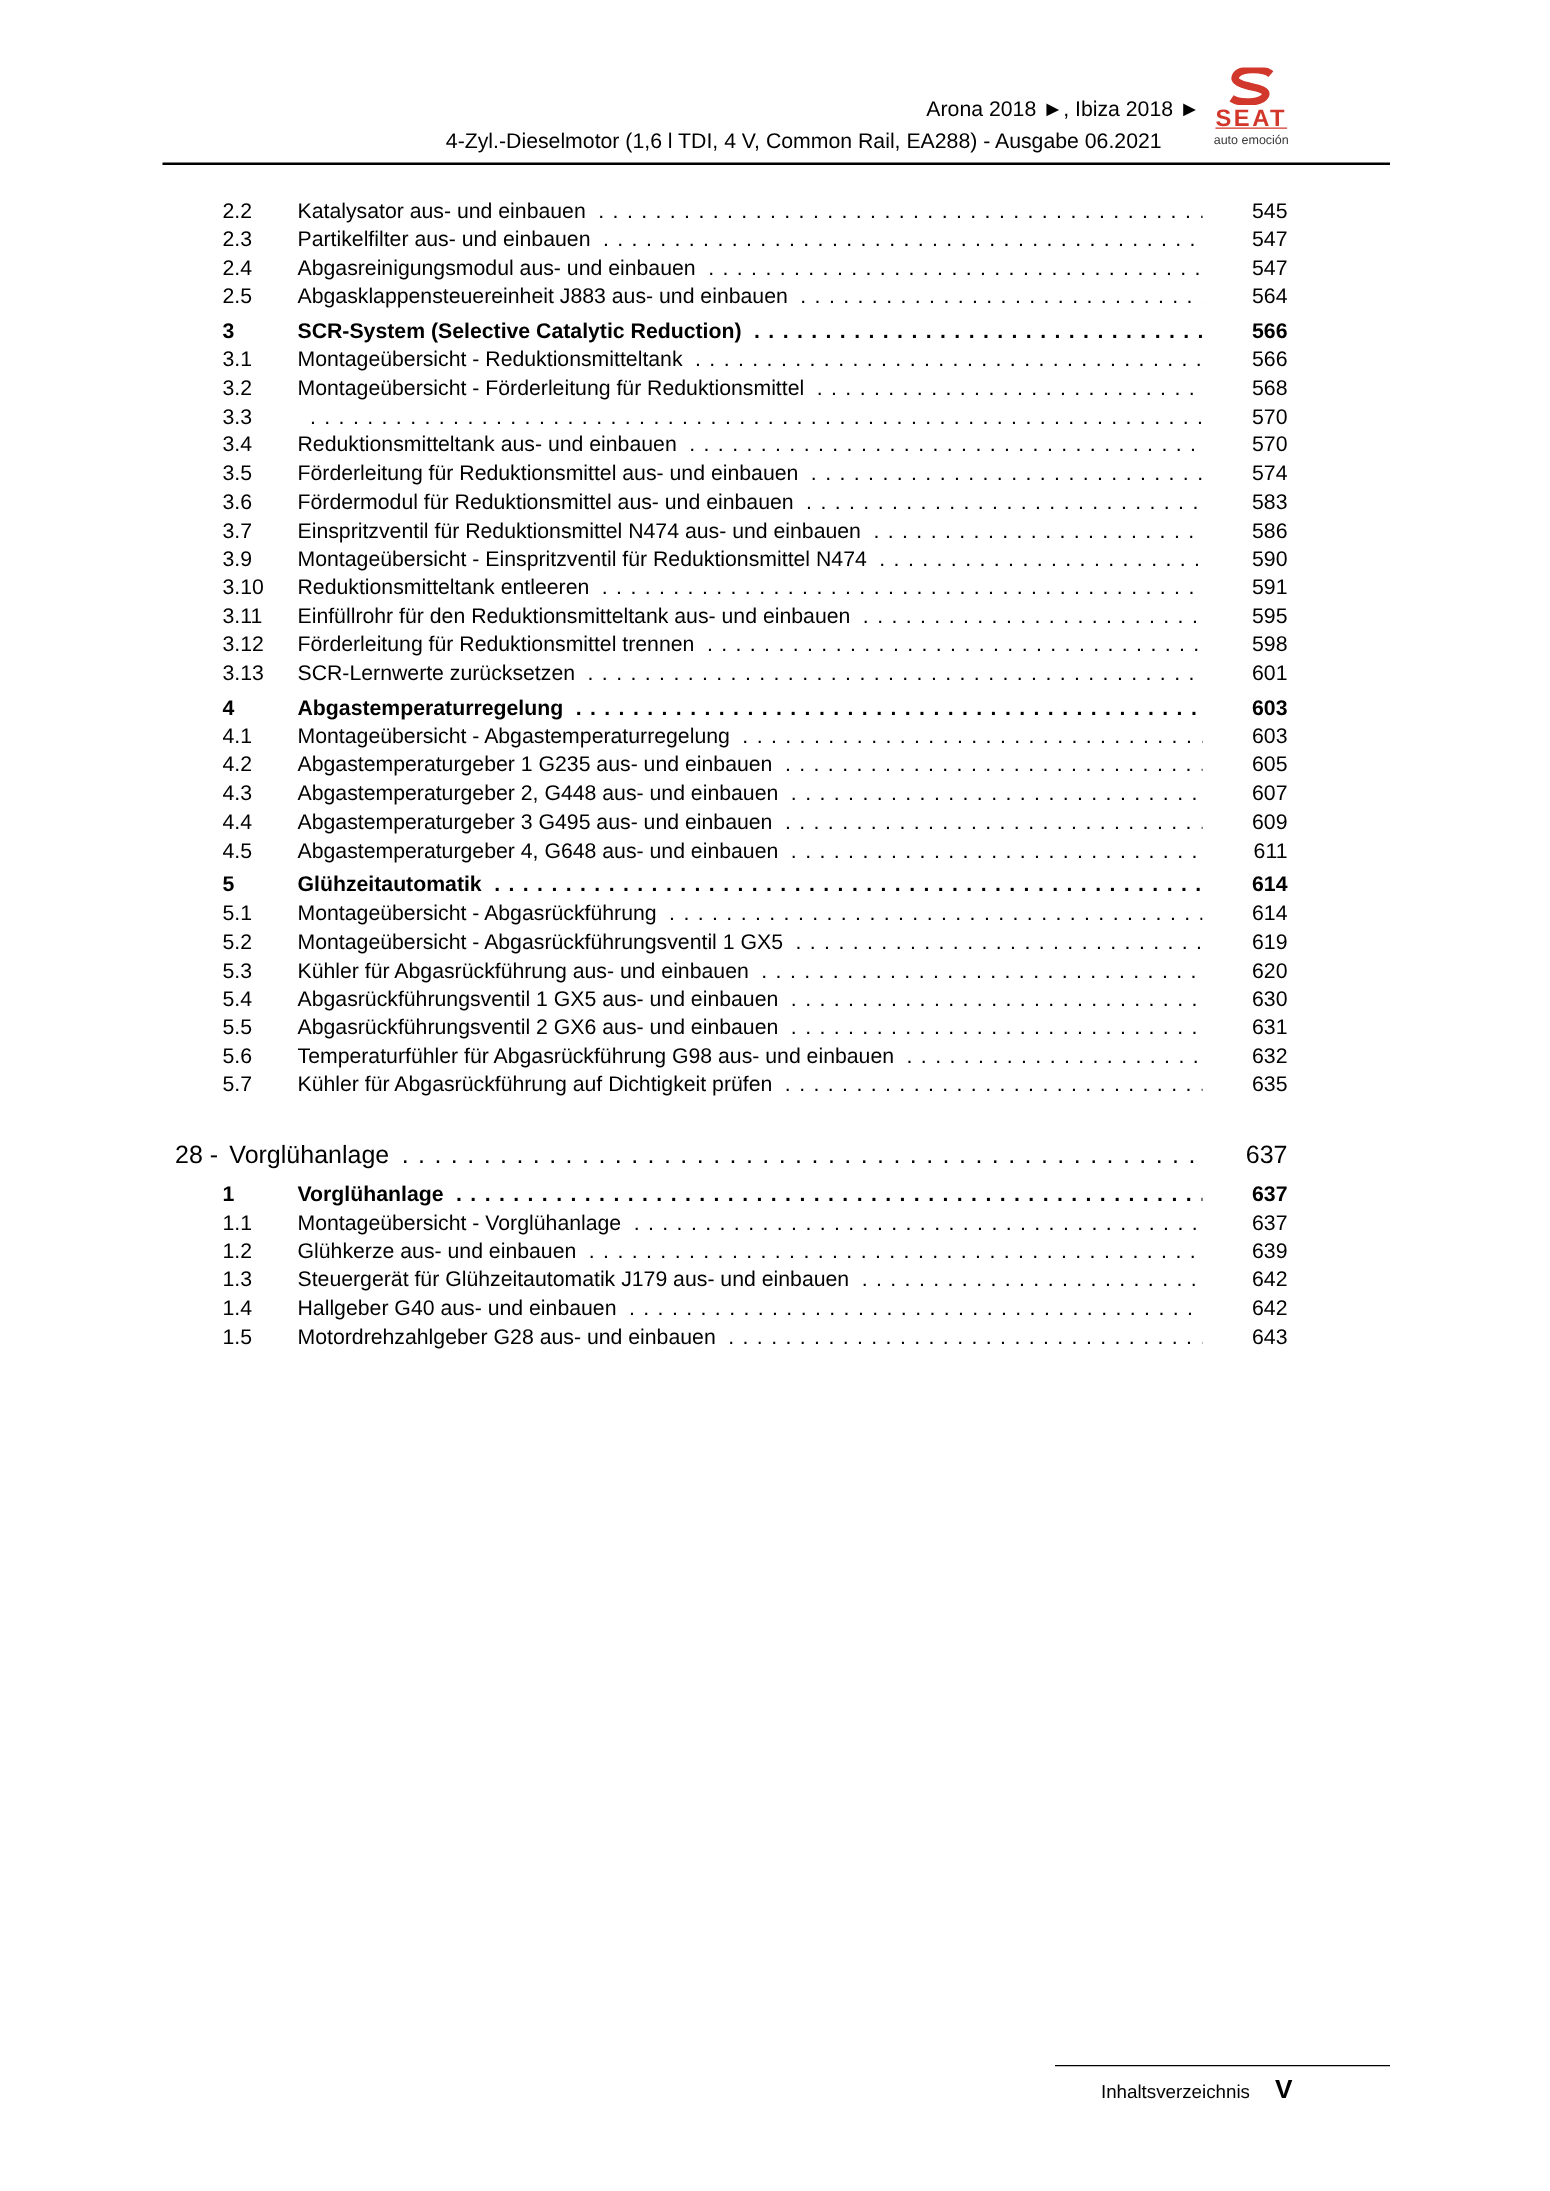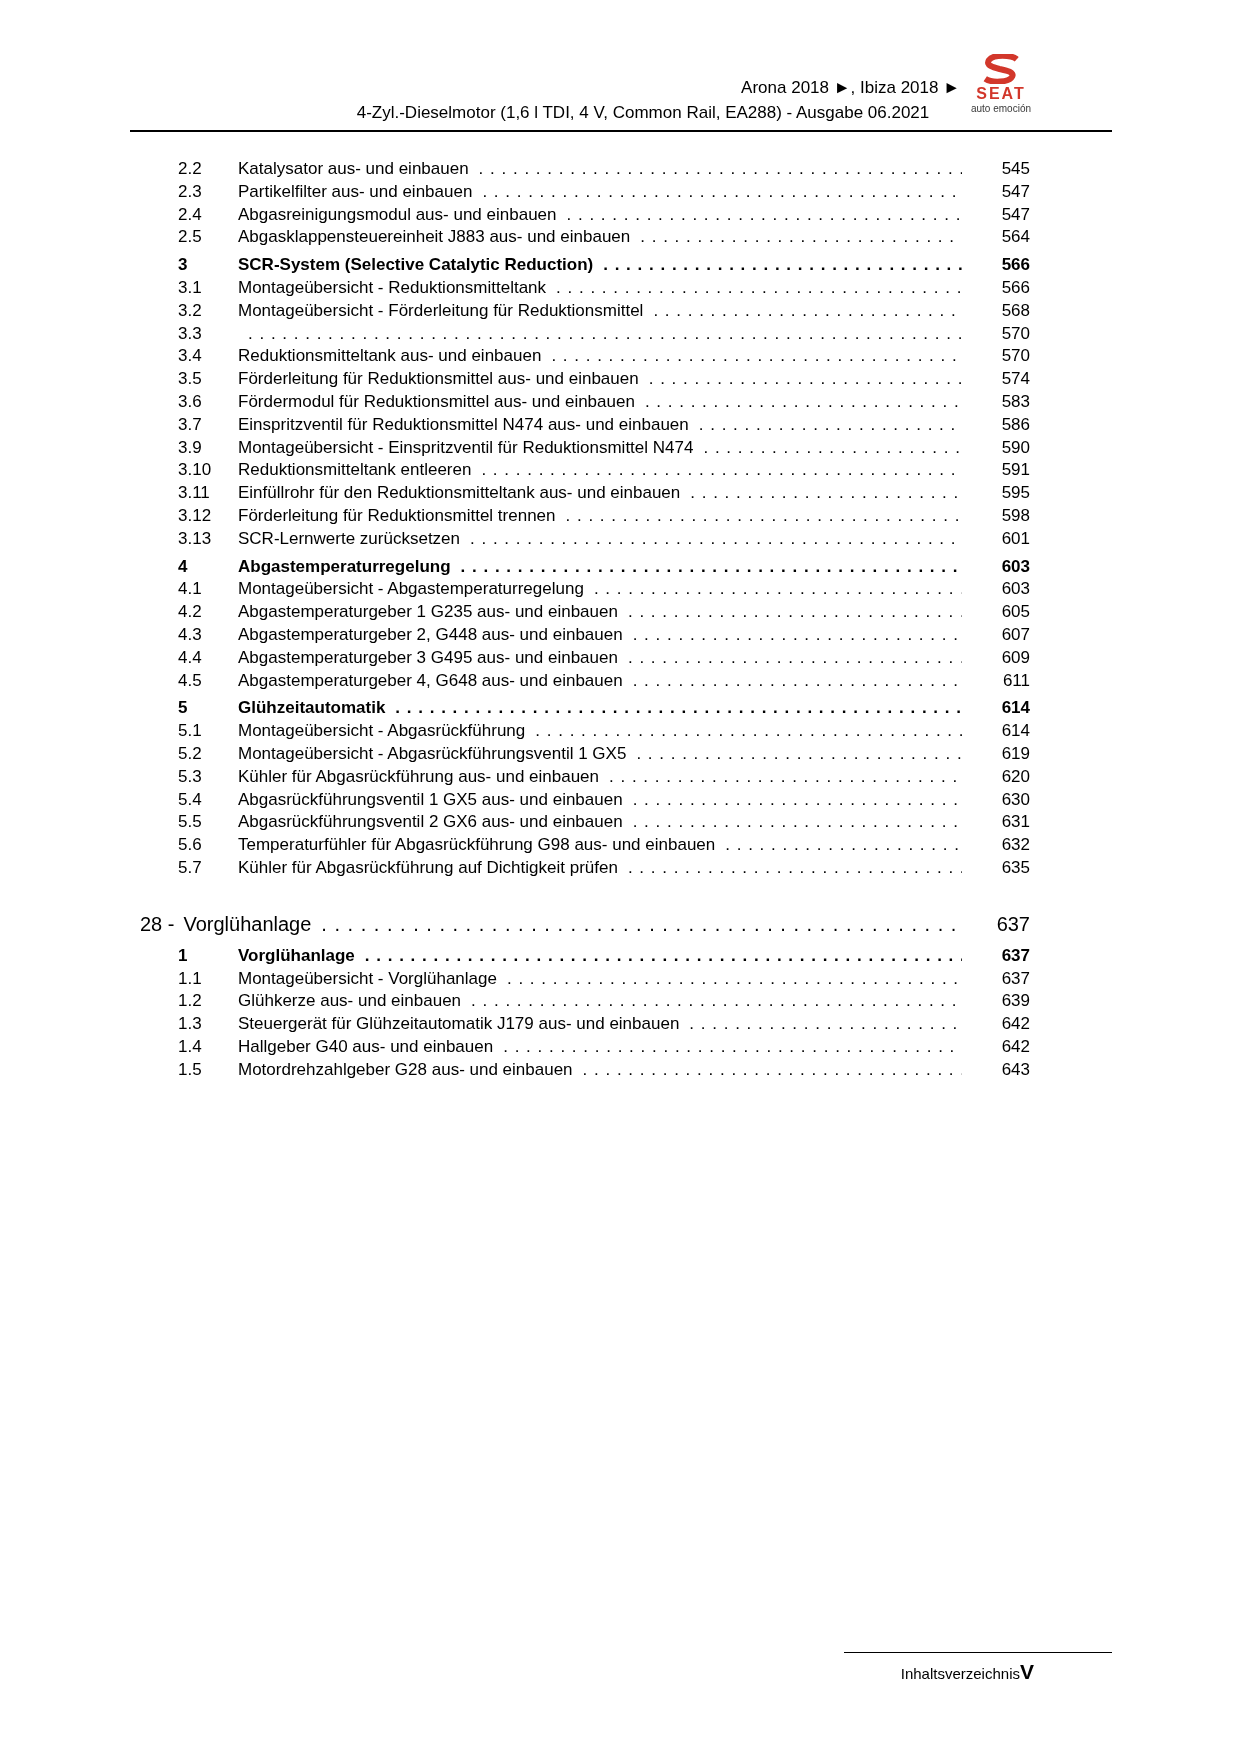--- a/index.html
+++ b/index.html
@@ -12,21 +12,21 @@
   }
   .page { position: absolute; inset: 0; background: #fff; }
 
   
   .h-models { position: absolute; top: 78px; right: 280px; font-size: 17px; white-space: nowrap; }
   .h-subtitle { position: absolute; top: 103px; left: 0; width: 1240px; text-align: center; font-size: 17px; padding-left: 46px; }
   .h-rule { position: absolute; top: 130px; left: 130px; width: 982px; border-top: 2px solid #000; }
 
   .logo { position: absolute; top: 54px; right: 198px; width: 82px; text-align: center; color: var(--brand); }
   .logo svg { display: block; margin: 0 auto; }
-  .logo .brand { font-weight: bold; font-size: 16px; letter-spacing: 2px; margin-top: 1px; }
+  .logo .brand { font-weight: bold; font-size: 19px; letter-spacing: 2px; margin-top: 1px; text-decoration: underline; }
   .logo .tagline { font-size: 10px; color: #3a3a3a; margin-top: 0; white-space: nowrap; }
 
   
   .toc { position: absolute; top: 158px; left: 140px; width: 890px; }
   .row {
     display: flex; align-items: flex-end;
     height: 22.8px; line-height: 22.8px; font-size: 17px;
     padding-left: 38px; white-space: nowrap;
   }
   .row .num { flex: none; width: 60px; }
@@ -39,21 +39,21 @@
   .row .pg { flex: none; width: 62px; text-align: right; }
   .row.section { font-weight: bold; margin-top: 5px; }
   .row.chapter {
     font-size: 20px; height: 30px; line-height: 30px;
     margin-top: 29px; margin-bottom: 6px; padding-left: 0;
   }
   .row.chapter .num { width: auto; margin-right: 9px; }
 
   
   .f-rule { position: absolute; top: 1652px; left: 844px; width: 268px; border-top: 1px solid #000; }
-  .f-text { position: absolute; top: 1660px; right: 206px; display: flex; align-items: baseline; font-size: 15px; }
+  .f-text { position: absolute; top: 1660px; right: 206px; display: flex; align-items: baseline; gap: 20px; font-size: 15px; }
   .f-page { font-size: 21px; font-weight: bold; }
 </style>
 </head>
 <body>
 
 <div class="page">
 
   <div class="logo">
     <svg width="36" height="30" viewBox="0 0 48 40" aria-hidden="true">
       <path d="M45 7 C38 1 14 0 8 8 C3 15 14 18 22 20 C31 22 42 24 39 30 C35 38 12 39 3 33" fill="none" stroke="currentColor" stroke-width="8"></path>

